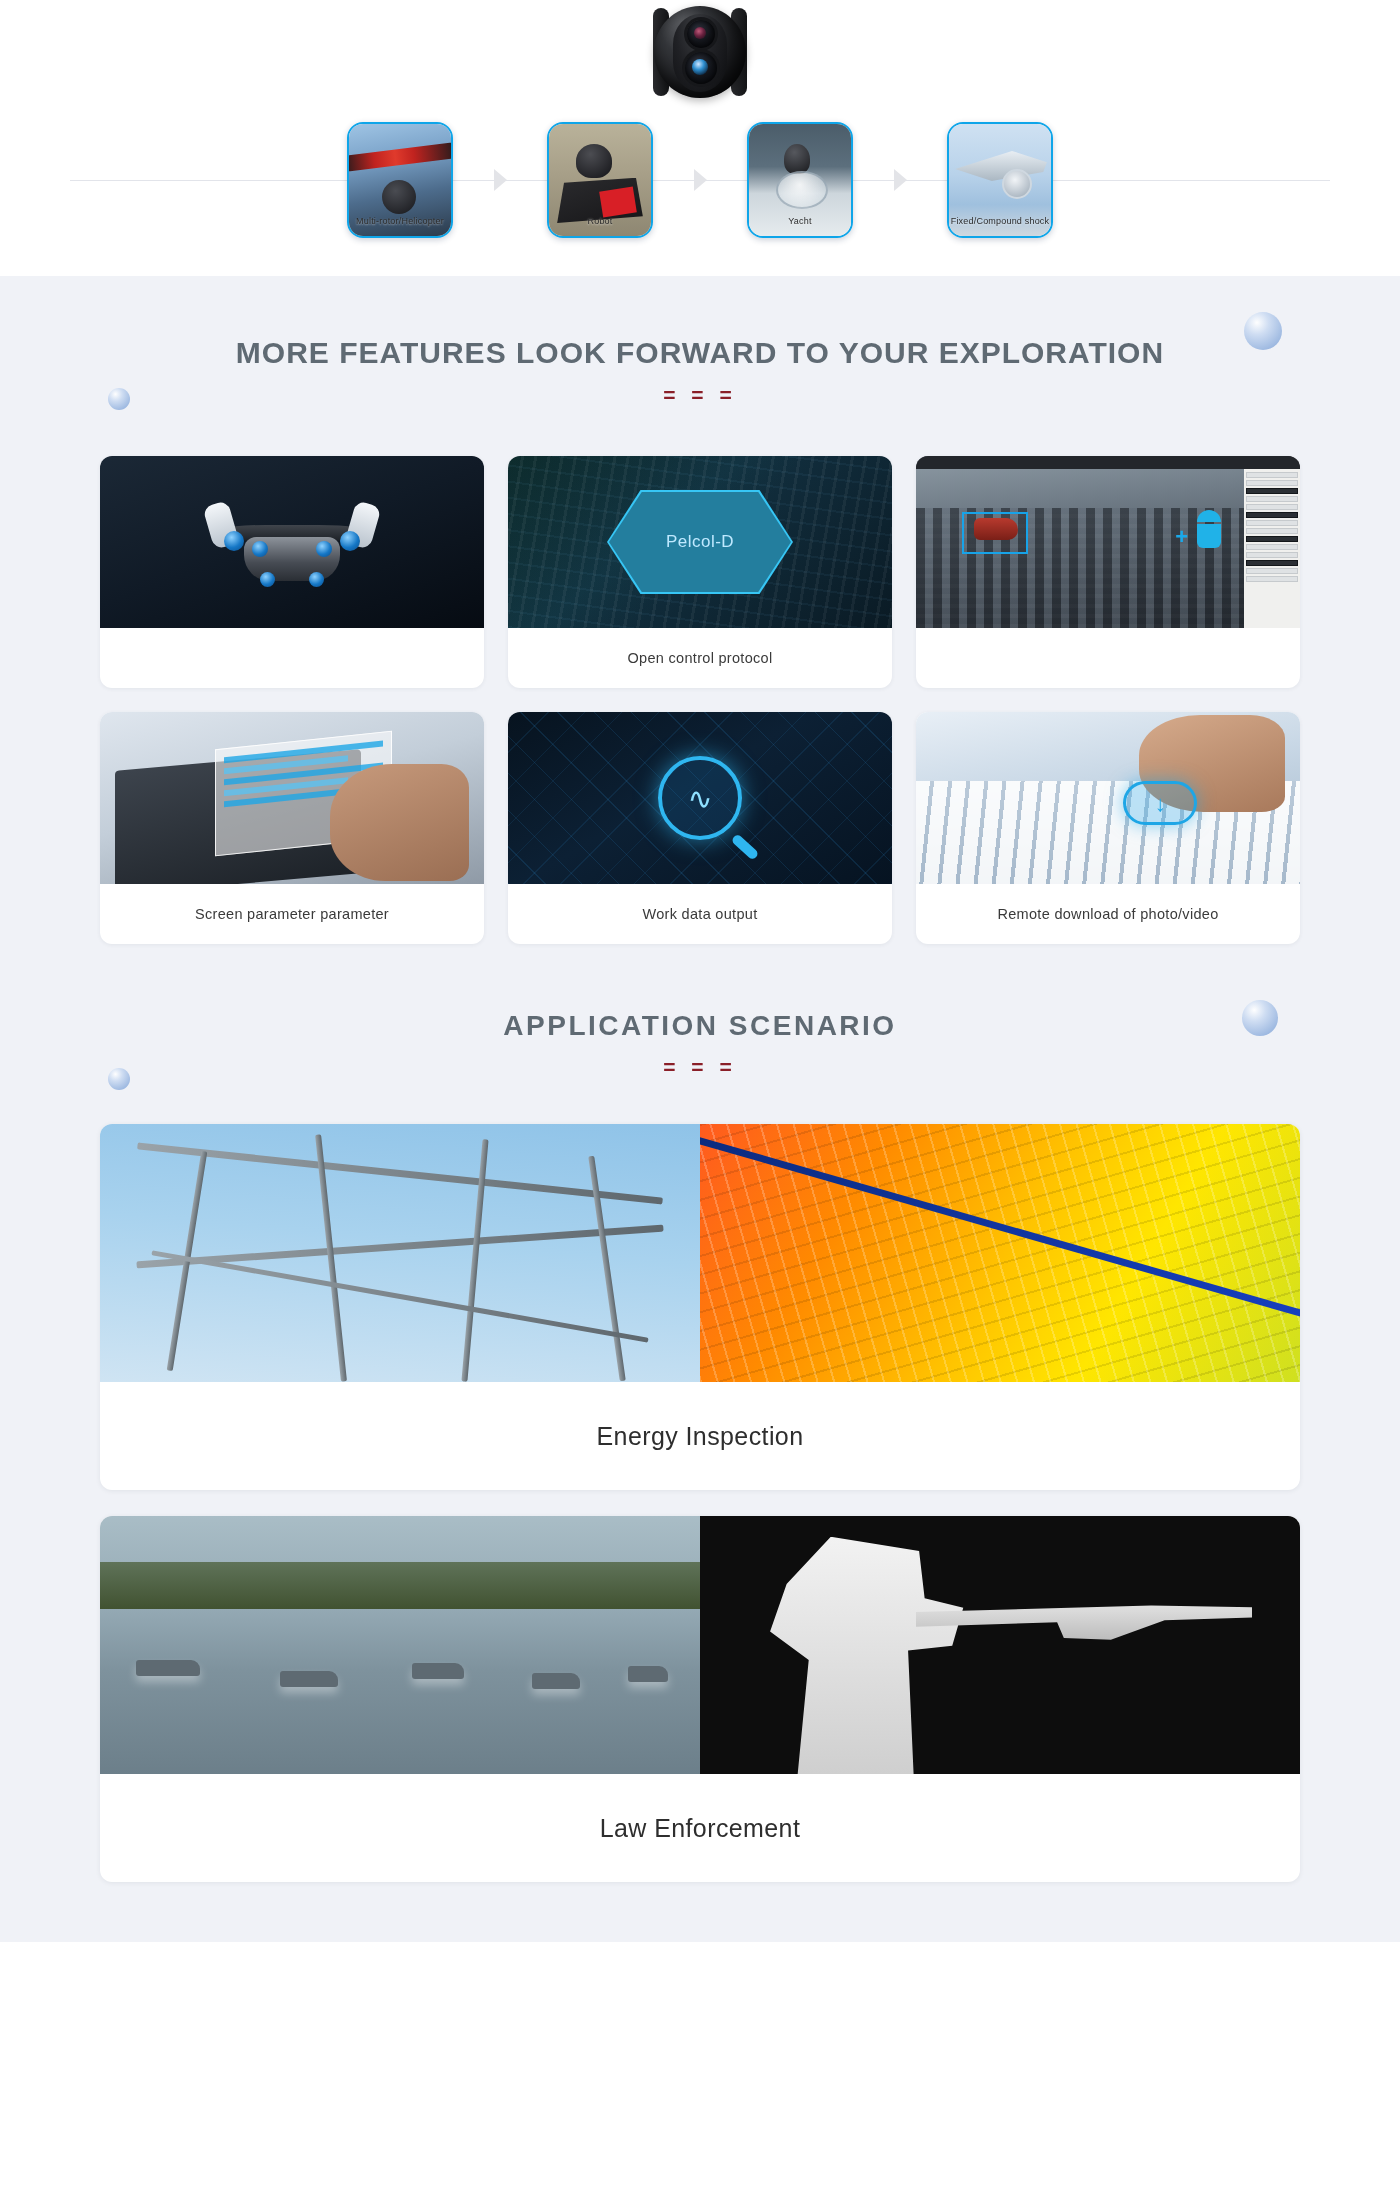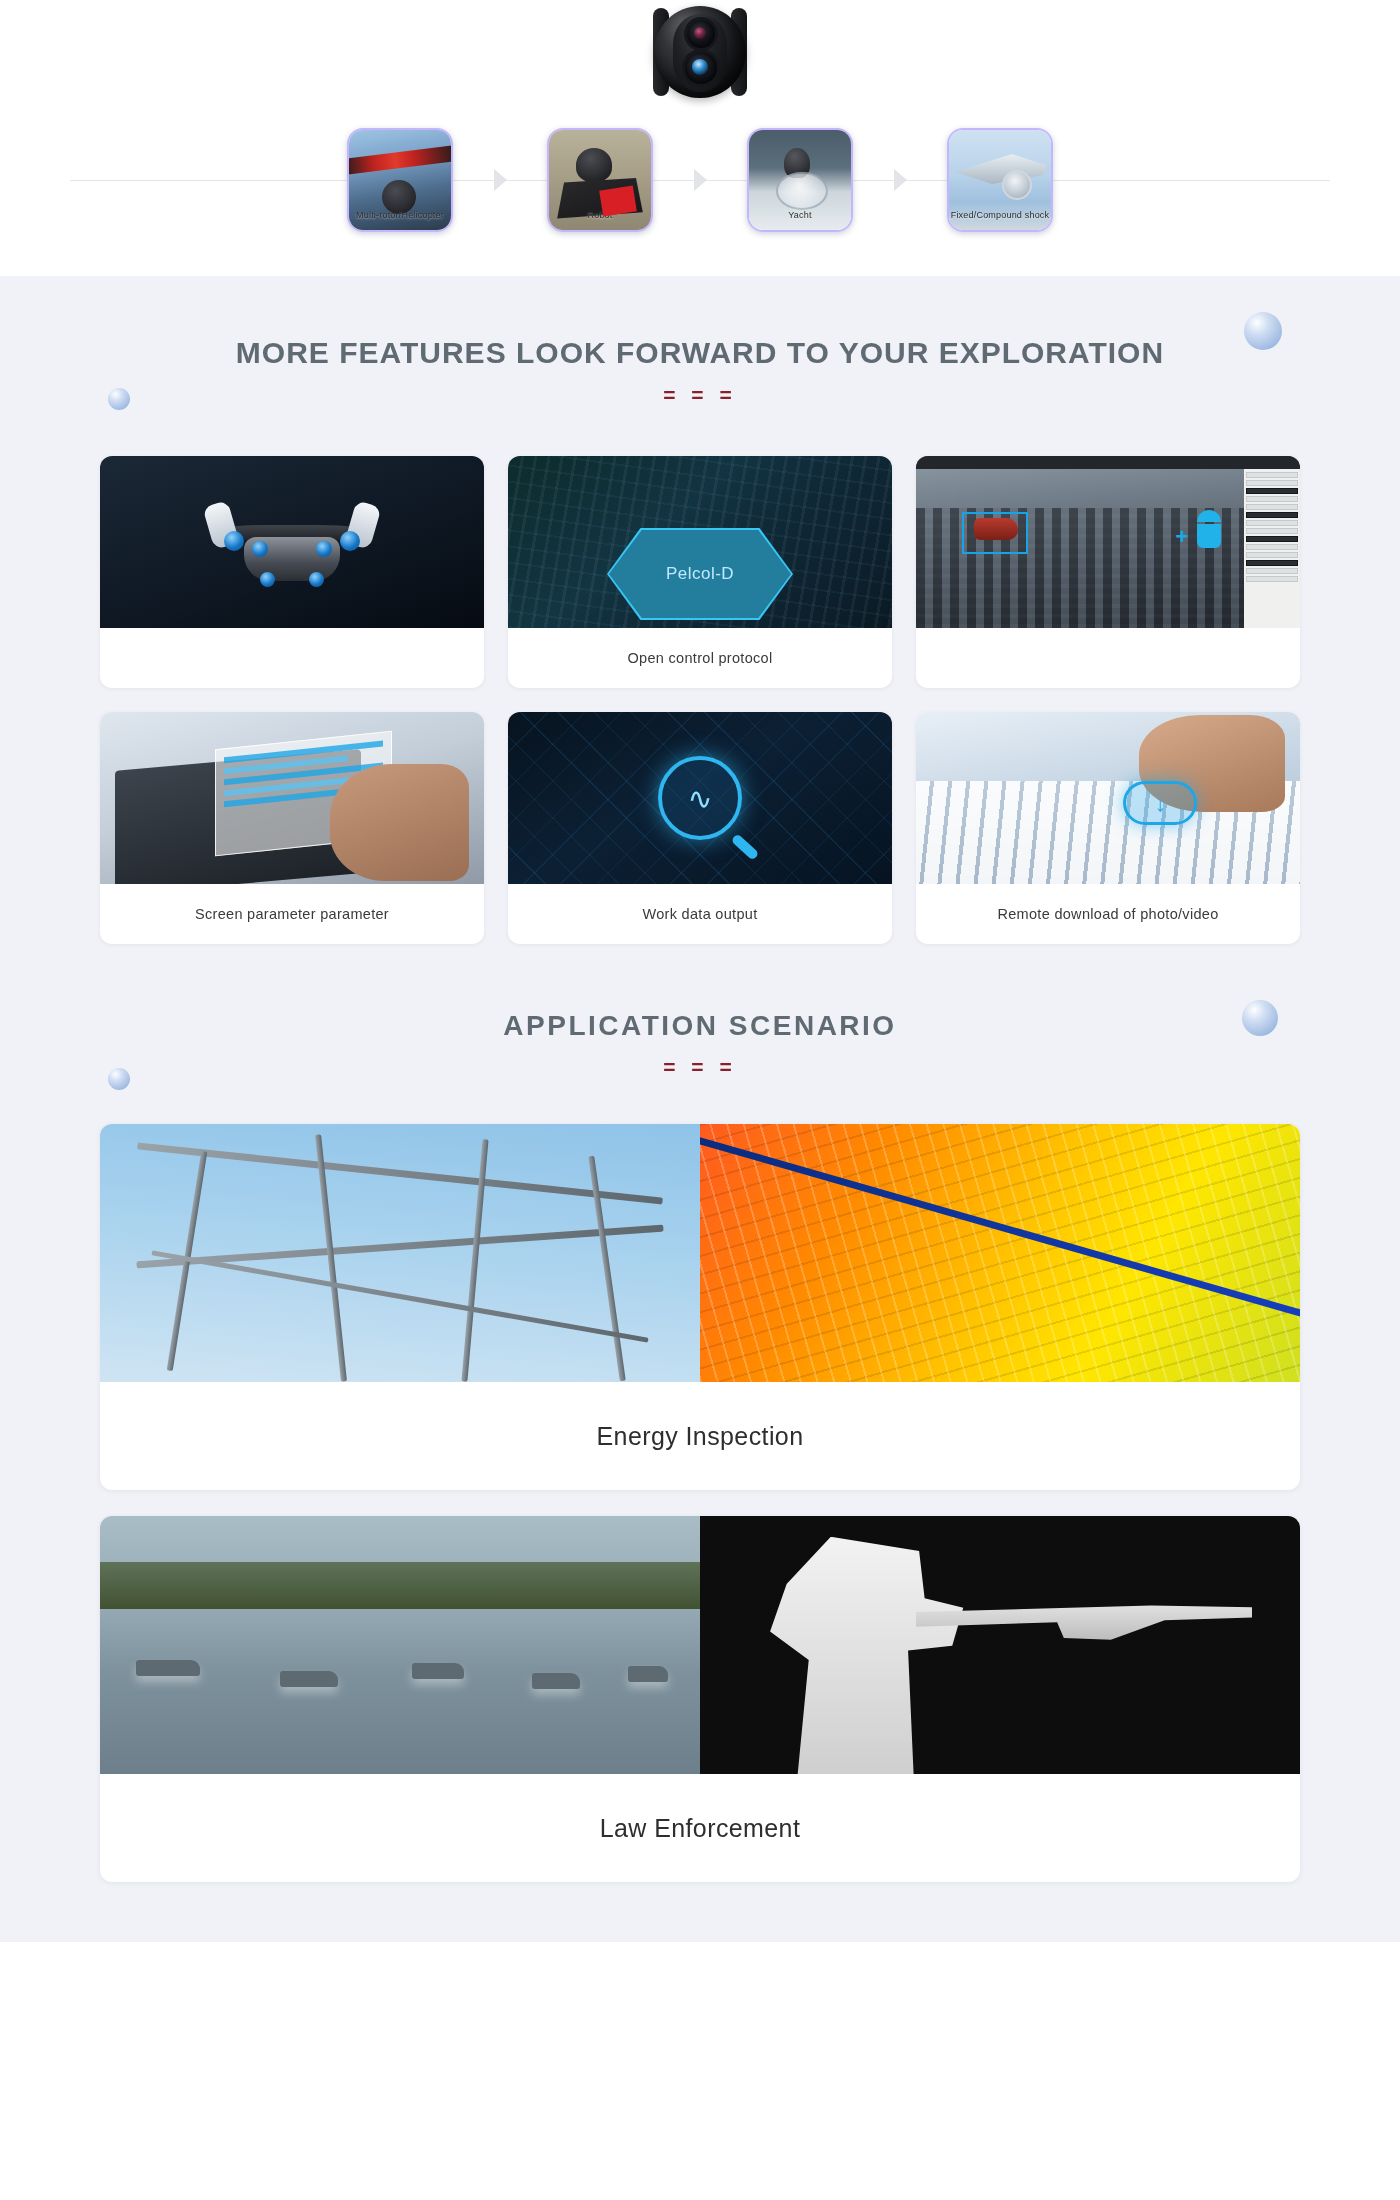--- a/index.html
+++ b/index.html
@@ -67,22 +67,22 @@
   }
   .platform-line {
     position: absolute; left: 70px; right: 70px; top: 60px; height: 1px;
     background: #e2e4ea;
   }
   .platform-items {
     position: absolute; inset: 0;
     display: flex; align-items: center; justify-content: center;
   }
   .platform-card {
-    width: 106px; height: 104px;
-    border: 2px solid #c4b5fd;
+    width: 106px; height: 116px;
+    border: 2px solid #0ea5e9;
     border-radius: 16px;
     overflow: hidden;
     position: relative;
     box-shadow: 0 2px 6px rgba(20,40,80,.22);
     flex: none;
   }
   .pc-img { position: absolute; inset: 0; }
   .platform-label {
     position: absolute; left: 0; right: 0; bottom: 10px;
     text-align: center;
@@ -233,24 +233,24 @@
   .th-proto { background: linear-gradient(140deg,#0c1a22 0%,#123040 40%,#0a1a24 100%); }
   .th-proto .keys {
     position:absolute; inset:0;
     background:
       repeating-linear-gradient(100deg, rgba(255,255,255,.05) 0 3px, transparent 3px 13px),
       repeating-linear-gradient(8deg, rgba(120,200,255,.05) 0 2px, transparent 2px 16px),
       linear-gradient(135deg, rgba(26,200,140,.10), transparent 55%);
   }
   .th-proto .hex {
     position:absolute; left:50%; top:50%; transform:translate(-50%,-50%);
-    width: 186px; height: 92px;
+    width: 186px; height: 104px;
     clip-path: polygon(18% 0%, 82% 0%, 100% 50%, 82% 100%, 18% 100%, 0% 50%);
     background: #37c6f5;
-    display:flex; align-items:center; justify-content:center;margin-top:32px;
+    display:flex; align-items:center; justify-content:center;
   }
   .th-proto .hex-in {
     width: calc(100% - 4px); height: calc(100% - 4px);
     clip-path: polygon(18% 0%, 82% 0%, 100% 50%, 82% 100%, 18% 100%, 0% 50%);
     background: rgba(8,26,38,.42);
     display:flex; align-items:center; justify-content:center;
     font-size: 17px; color: #bfe9ff; letter-spacing: .5px;
   }
 
   .th-client { background: #2c2f33; }

